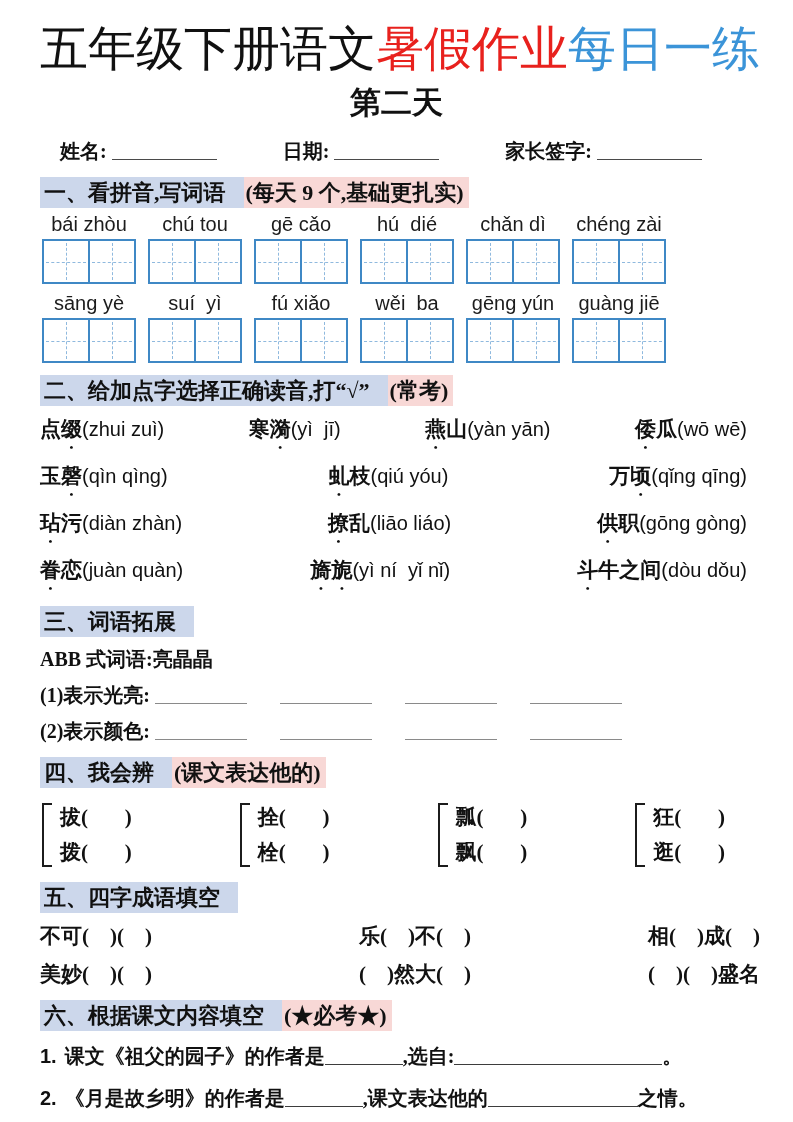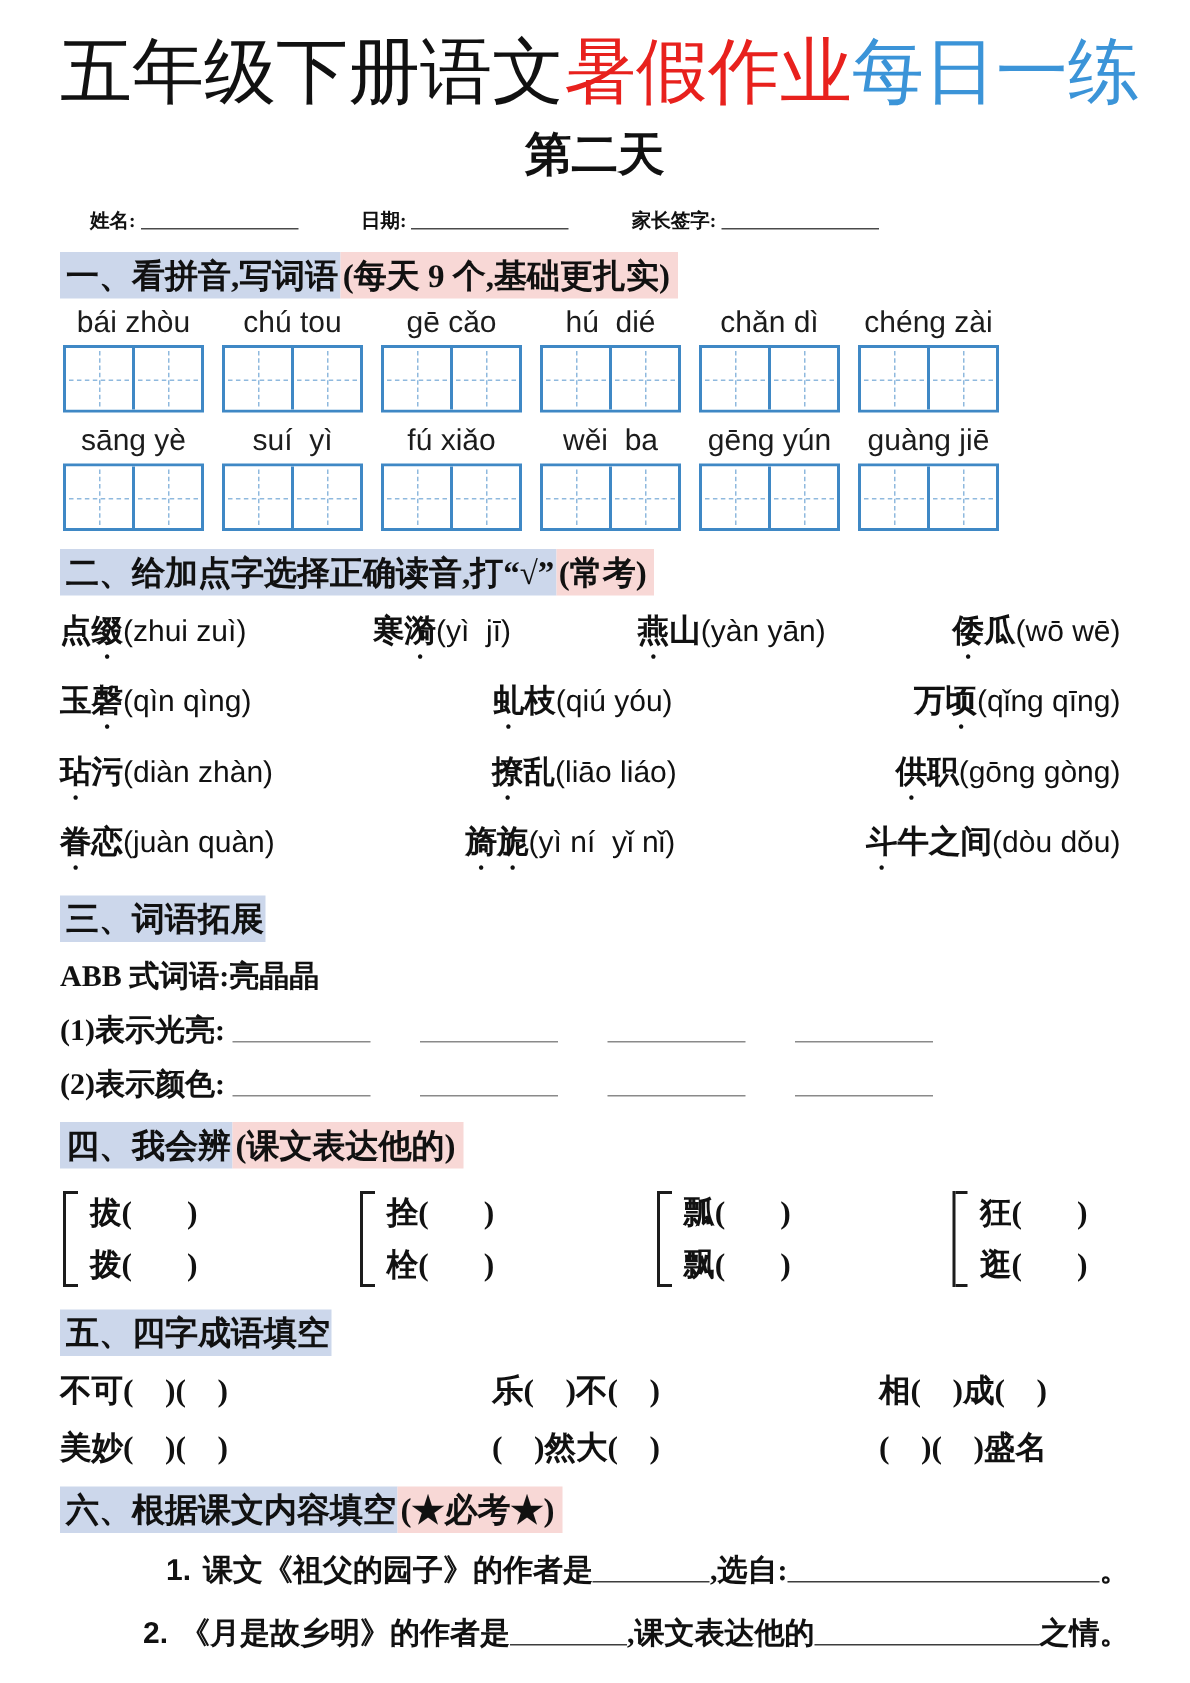--- a/index.html
+++ b/index.html
@@ -7,28 +7,28 @@
   .page{padding:0 40px;box-sizing:border-box;width:793px;height:1122px;}
 
   
   .title{margin:22px 0 0 0;text-align:center;font-family:"Liberation Sans",sans-serif;
          font-weight:400;font-size:48px;line-height:1.12;letter-spacing:0px;white-space:nowrap;}
   .t-red{color:var(--c-red,#e8211d);}
   .t-blue{color:var(--c-blue,#3b94d8);}
   .day{ text-align:center;font-size:31px;font-weight:700;margin-top:6px;}
 
   
-  .info-row{display:flex;gap:42px;margin-top:14px;padding-left:20px;font-size:13px;font-weight:700;}
+  .info-row{display:flex;gap:66px;margin-top:14px;padding-left:20px;font-size:20px;font-weight:700;}
   .bl{display:inline-block;border-bottom:1.6px solid #4a4a4a;height:1em;vertical-align:-2px;}
   .bl.gray{border-bottom-color:#8a8a8a;}
   .w105{width:105px;}
 
   
   .sec-head{margin:13px 0 6px 0;font-size:22px;font-weight:700;line-height:1.35;}
-  .hl-blue{background:var(--c-hlblue,#ccd7eb);padding:3px 1px 3px 4px;}
+  .hl-blue{background:var(--c-hlblue,#ccd7eb);padding:3px 18px 3px 4px;}
   .hl-pink{background:var(--c-hlpink,#f8d8d6);padding:3px 5px 3px 2px;}
 
   
   .word-row{display:flex;gap:12px;margin:2px 0 8px 2px;}
   .word-col{display:flex;flex-direction:column;align-items:center;width:94px;}
   .py{font-family:"Liberation Sans",sans-serif;font-size:20px;color:#1c1c1c;white-space:nowrap;margin-bottom:3px;}
   .tian{display:flex;border:2px solid var(--c-grid,#3f88c5);}
   .cell{width:44px;height:41px;position:relative;background:#fff;}
   .cell + .cell{border-left:2px solid var(--c-grid,#3f88c5);}
   .cell::before{content:"";position:absolute;left:50%;top:2px;bottom:2px;border-left:1.4px dashed var(--c-dash,#8fb9de);}
@@ -48,24 +48,24 @@
   
   .s4row{display:flex;justify-content:space-between;margin:12px 0 10px 2px;padding-right:28px;}
   .brk-group{display:flex;align-items:stretch;}
   .brk{width:9px;position:relative;border-left:2.5px solid #1c1c1c;margin:3px 7px 3px 0;}
   .brk::before,.brk::after{content:"";position:absolute;left:0;width:8px;}
   .brk::before{top:0;border-top:2.5px solid #1c1c1c;}
   .brk::after{bottom:0;border-bottom:2.5px solid #1c1c1c;}
   .brk-line{font-size:21px;font-weight:700;line-height:35px;white-space:nowrap;}
 
   
-  .s5row{display:grid;grid-template-columns:288px 258px auto;font-size:21px;font-weight:700;margin:10px 0;white-space:nowrap;}
-
-  
-  .s6item{font-size:20px;font-weight:700;line-height:39px;padding-left:27px;text-indent:-27px;margin:3px 0;text-align:right;}
+  .s5row{display:grid;grid-template-columns:288px 258px auto;font-size:21px;font-weight:700;margin:10px 0;white-space:nowrap;gap:31px;}
+
+  
+  .s6item{font-size:20px;font-weight:700;line-height:39px;padding-left:27px;text-indent:-27px;margin:3px 0;}
   .s6item .num{margin-right:8px;font-family:"Liberation Sans",sans-serif;font-weight:700;}
   .s6item .bl{border-bottom-color:#3d3d3d;}
 </style>
 </head>
 <body>
 
 <div class="page">
 
   <h1 class="title"><span>五年级下册语文</span><span class="t-red">暑假作业</span><span class="t-blue">每日一练</span></h1>
 

